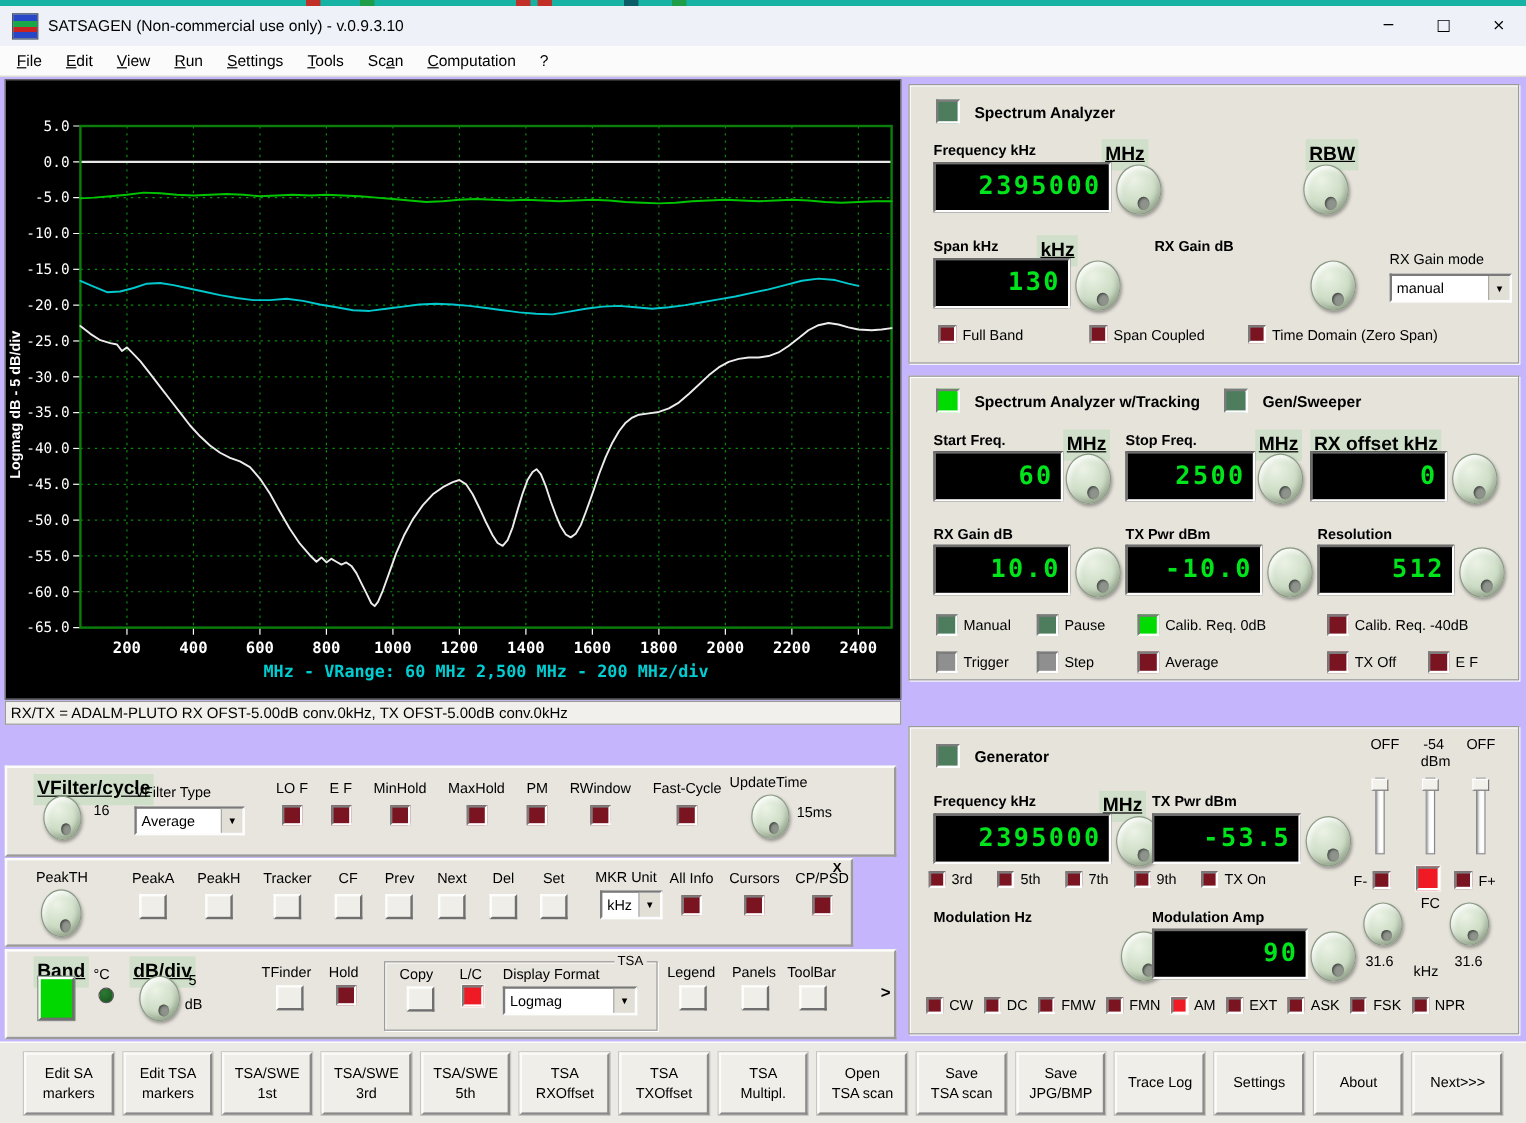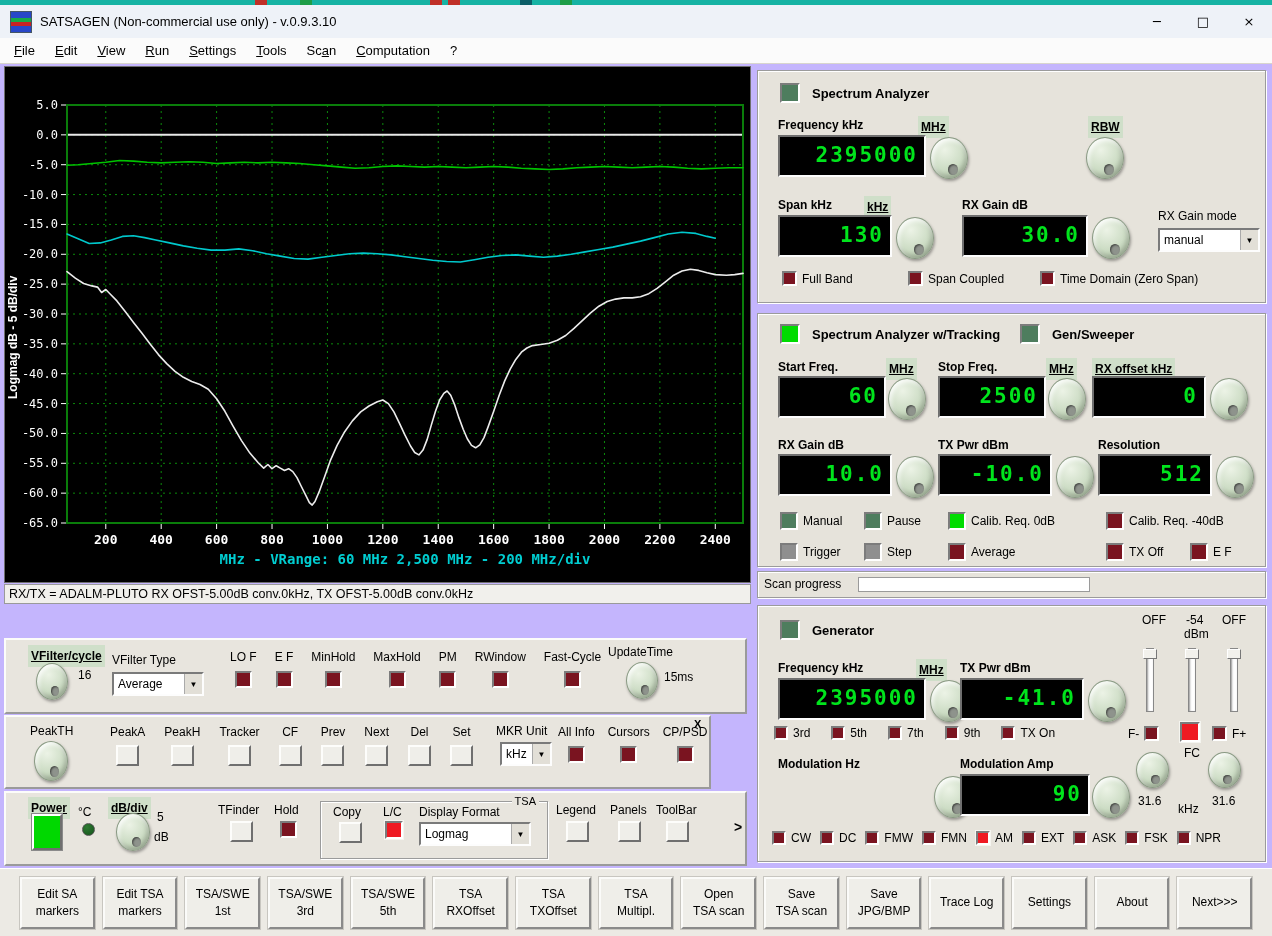--- a/index.html
+++ b/index.html
@@ -28,21 +28,21 @@
   #tabs{position:absolute;left:0;bottom:0;display:flex;align-items:flex-end;}
   .tab{display:inline-block;padding:4px 11px;background:#e7e4dc;border:1px solid #9a9a9a;border-bottom:none;border-top-color:#fdfdfb;border-left-color:#fdfdfb;border-radius:2px 2px 0 0;font-size:12px;margin-right:1px;height:17px;}
   .tab.active{background:#f0eee9;padding:6px 13px;height:19px;box-shadow:-1px -1px 0 #fff;}
   .tab-scroll{position:absolute;right:2px;top:6px;display:flex;gap:1px;}
   .spin{width:17px;height:22px;background:#efeee9;border:2px solid;border-color:#fdfdfb #6f6f6f #6f6f6f #fdfdfb;font-size:8px;display:flex;align-items:center;justify-content:center;box-sizing:border-box;}
   
   .panel{position:absolute;background:#e8e5de;border:2px solid;border-color:#fcfcfa #9a9a9a #9a9a9a #fcfcfa;box-sizing:border-box;}
   .gbox{position:absolute;background:#e6e3db;border:1px solid #9b9b9b;box-shadow:inset 1px 1px 0 #fff,1px 1px 0 #fff;box-sizing:border-box;}
   .lbl{font-size:12px;white-space:nowrap;}
   .blbl{font-size:12px;font-weight:bold;white-space:nowrap;}
-  .hl{font-size:12px;font-weight:bold;text-decoration:underline;background:#cfdfc9;padding:4px 3px;white-space:nowrap;}
+  .hl{font-size:16px;font-weight:bold;text-decoration:underline;background:#cfdfc9;padding:4px 3px;white-space:nowrap;}
   .val{font-size:12px;white-space:nowrap;}
   
   .lcd{background:#000;border:2px solid;border-color:#6f6f6f #fdfdfd #fdfdfd #6f6f6f;color:#00e41c;font-family:"DejaVu Sans Mono",monospace;font-weight:bold;text-align:right;letter-spacing:2px;box-sizing:border-box;}
   .lcd-lg{height:42px;font-size:21px;line-height:37px;padding:0 6px;}
   
   .knob{position:absolute;border-radius:50%;background:radial-gradient(circle at 38% 30%,#ecf3e6,#ccdcc4 55%,#aec2a4 95%);border:1px solid #8a9a84;box-shadow:1px 2px 3px rgba(0,0,0,.35),inset -2px -3px 4px rgba(0,0,0,.18),inset 2px 3px 4px rgba(255,255,255,.85);box-sizing:border-box;}
   .knob::after{content:'';position:absolute;left:46%;bottom:8%;width:28%;height:28%;border-radius:50%;background:#8e938c;box-shadow:inset 1px 1px 2px rgba(0,0,0,.55);}
   
   .chk{display:inline-flex;align-items:center;gap:5px;}
   .chk-above{display:inline-flex;flex-direction:column;align-items:center;gap:7px;}
@@ -301,21 +301,21 @@
         </span>
         <span class="chk-above">
           <span class="chklbl">CP/PSD</span>
           <span class="chkbox st-maroon" style="width: 17px; height: 17px;"></span>
         </span>
       </div>
     <span class="blbl abs" style="left:688px;top:1px;font-size:11px">X</span>
   </div>
 
   <div class="panel" style="left:4px;top:791px;width:743px;height:75px">
-    <span class="hl abs" style="left:22px;top:4px">Power</span>
+    <span class="hl abs" style="left:22px;top:4px">Band</span>
     <span class="pwrbtn" style="left:26px;top:21px"></span>
     <span class="lbl abs" style="left:72px;top:12px">°C</span>
     <span class="led" style="left:76px;top:30px"></span>
     <span class="hl abs" style="left:102px;top:4px">dB/div</span>
     <span class="knob" style="left:110px;top:20px;width:34px;height:38px"></span>
     <span class="val abs" style="left:151px;top:17px">5</span>
     <span class="val abs" style="left:148px;top:37px">dB</span>
     <span class="lbl abs" style="left:212px;top:10px">TFinder</span>
     <span class="btn3d btn-sq" style="position:absolute;left:224px;top:28px"></span>
     <span class="lbl abs" style="left:268px;top:10px">Hold</span>
@@ -352,21 +352,20 @@
       <span class="hl abs" style="left:160px;top:45px">MHz</span>
       <span class="hl abs" style="left:330px;top:45px">RBW</span>
       <div class="lcd lcd-lg abs" style="left:20px;top:64px;width:148px">2395000</div>
       <span class="knob" style="left:172px;top:66px;width:38px;height:42px"></span>
       <span class="knob" style="left:328px;top:66px;width:38px;height:42px"></span>
       <span class="blbl abs" style="left:20px;top:127px">Span kHz</span>
       <span class="hl abs" style="left:106px;top:125px">kHz</span>
       <span class="blbl abs" style="left:204px;top:127px">RX Gain dB</span>
       <div class="lcd lcd-lg abs" style="left:20px;top:144px;width:114px">130</div>
       <span class="knob" style="left:138px;top:146px;width:38px;height:42px"></span>
-      <div class="lcd lcd-lg abs" style="left:204px;top:144px;width:126px">30.0</div>
       <span class="knob" style="left:334px;top:146px;width:38px;height:42px"></span>
       <span class="lbl abs" style="left:400px;top:138px">RX Gain mode</span>
       <span class="combo" style="left:400px;top:157px;width:102px">
         <span class="combo-val">manual</span>
         <span class="combo-btn">▼</span>
       </span>
       <span class="chk abs" style="left:24px;top:200px">
           <span class="chkbox st-maroon" style="width: 15px; height: 15px;"></span>
           <span class="chklbl">Full Band</span>
         </span>
@@ -436,24 +435,20 @@
       <span class="chk abs" style="left:348px;top:229px">
           <span class="chkbox st-maroon" style="width: 18px; height: 18px;"></span>
           <span class="chklbl">TX Off</span>
         </span>
       <span class="chk abs" style="left:432px;top:229px">
           <span class="chkbox st-maroon" style="width: 18px; height: 18px;"></span>
           <span class="chklbl">E F</span>
         </span>
     </div>
 
-    <div class="gbox" style="left:2px;top:503px;width:509px;height:27px">
-      <span class="lbl abs" style="left:6px;top:5px">Scan progress</span>
-      <span class="ptrack" style="left:100px;top:5px;width:232px"><span class="pfill" id="scan-fill" style="width: 93%;"></span></span>
-    </div>
 
     <div class="gbox" style="left:2px;top:537px;width:509px;height:257px">
       <span class="chk-en st-sage" style="position:absolute;left:22px;top:14px"></span>
       <span class="blbl abs" style="left:54px;top:17px;font-size:13px">Generator</span>
       <span class="lbl abs" style="left:384px;top:7px">OFF</span>
       <span class="lbl abs" style="left:428px;top:7px">-54</span>
       <span class="lbl abs" style="left:464px;top:7px">OFF</span>
       <span class="lbl abs" style="left:426px;top:21px">dBm</span>
       <span class="slider" style="left:384px;top:42px">
           <span class="track"></span>
@@ -465,21 +460,21 @@
         </span>
       <span class="slider" style="left:468px;top:42px">
           <span class="track"></span>
           <span class="thumb"></span>
         </span>
       <span class="blbl abs" style="left:20px;top:55px">Frequency kHz</span>
       <span class="hl abs" style="left:158px;top:53px">MHz</span>
       <span class="blbl abs" style="left:202px;top:55px">TX Pwr dBm</span>
       <div class="lcd lcd-lg abs" style="left:20px;top:72px;width:148px">2395000</div>
       <span class="knob" style="left:172px;top:74px;width:38px;height:42px"></span>
-      <div class="lcd lcd-lg abs" style="left:202px;top:72px;width:124px">-41.0</div>
+      <div class="lcd lcd-lg abs" style="left:202px;top:72px;width:124px">-53.5</div>
       <span class="knob" style="left:330px;top:74px;width:38px;height:42px"></span>
       <div class="chkgrid" style="left:16px;top:120px;gap:21px">
           <span class="chk">
             <span class="chkbox st-maroon" style="width: 14px; height: 14px;"></span>
             <span class="chklbl">3rd</span>
           </span>
           <span class="chk">
             <span class="chkbox st-maroon" style="width: 14px; height: 14px;"></span>
             <span class="chklbl">5th</span>
           </span>

